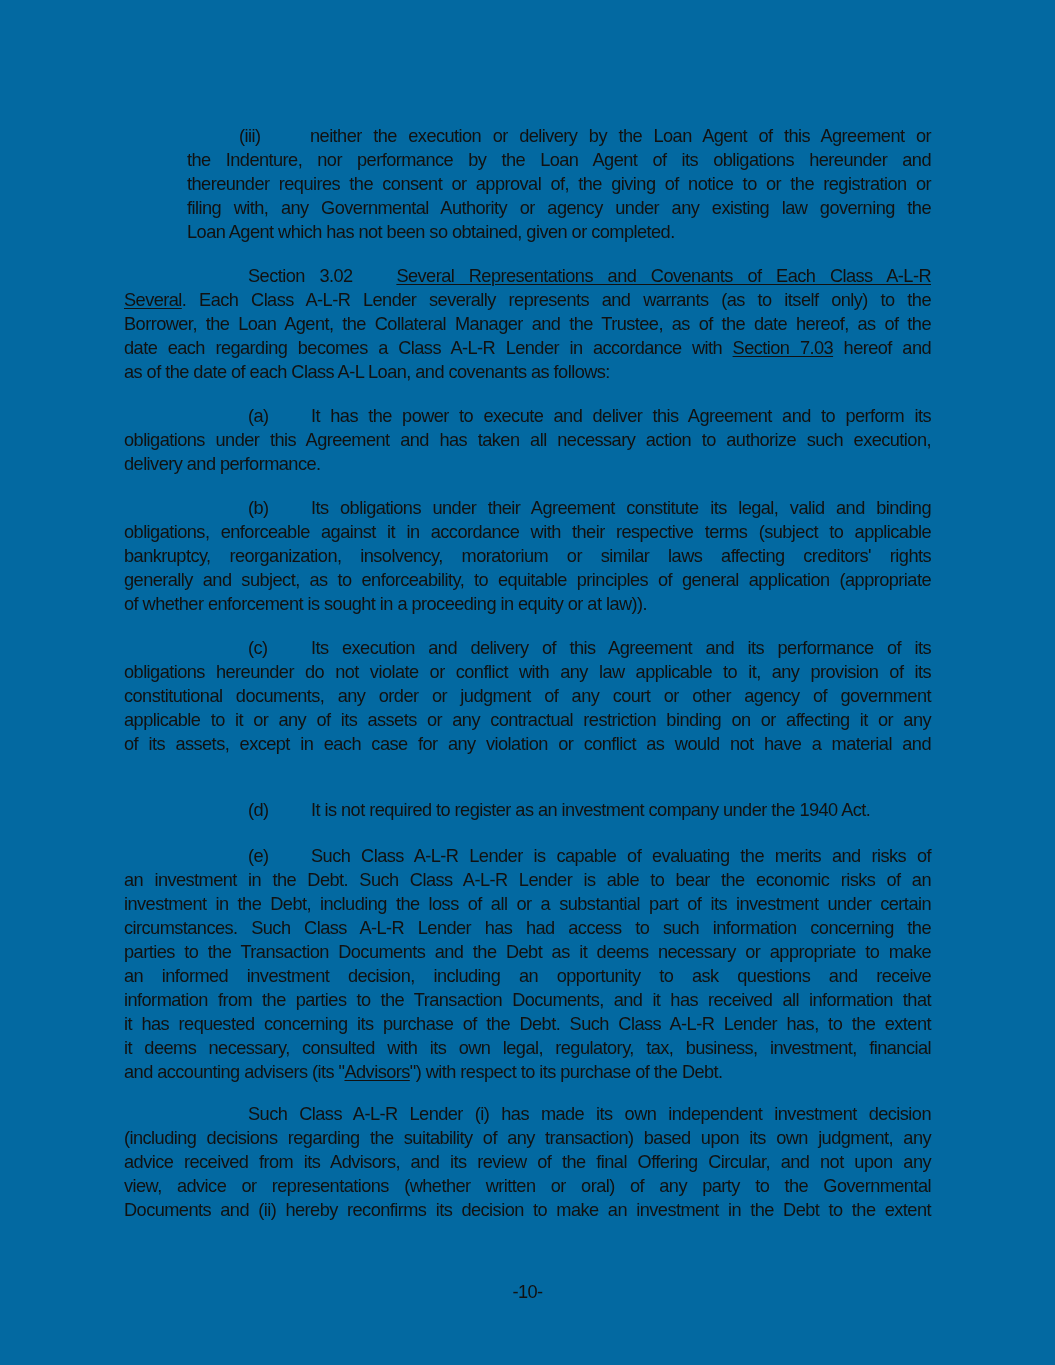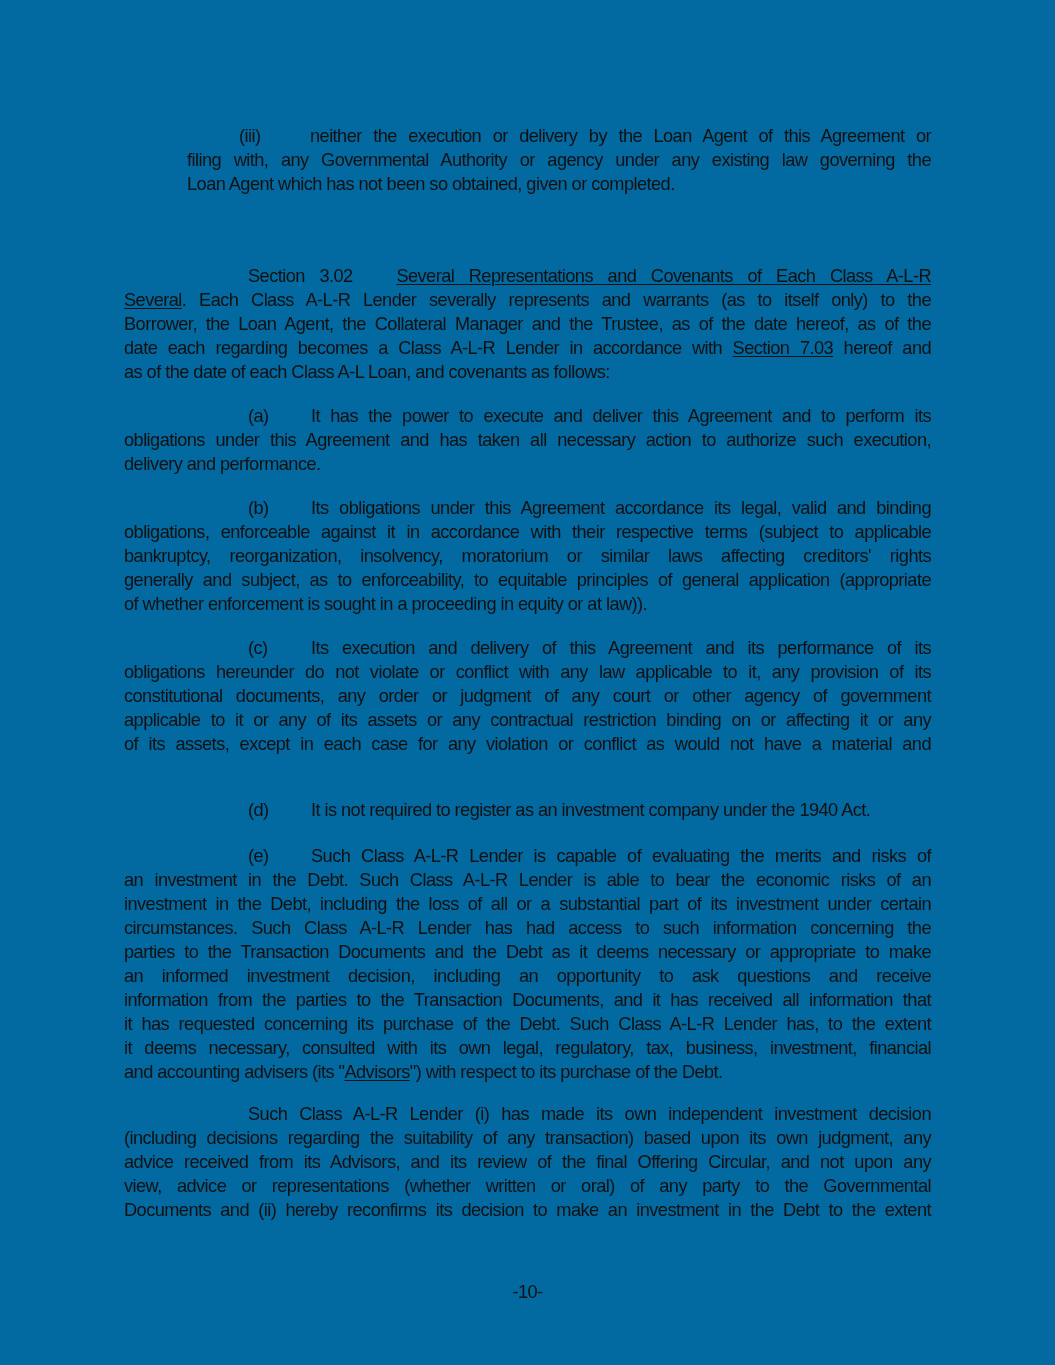--- a/index.html
+++ b/index.html
@@ -18,40 +18,42 @@
   .tab { display: inline-block; }
   .pagenum { position: absolute; left: 0; width: 1055px; top: 1280px; text-align: center; }
 </style>
 </head>
 <body>
 
 <div class="page">
 
   <div class="para" style="left:187px; top:124px; width:744px;">
     <span class="line" style="padding-left:52px;"><span class="tab" style="width:71px;">(iii)</span><span>neither the execution or delivery by the Loan Agent of this Agreement or</span></span>
+    <span class="line">the Indenture, nor performance by the Loan Agent of its obligations hereunder and</span>
+    <span class="line">thereunder requires the consent or approval of, the giving of notice to or the registration or</span>
     <span class="line">filing with, any Governmental Authority or agency under any existing law governing the</span>
     <span class="line last">Loan Agent which has not been so obtained, given or completed.</span>
   </div>
 
   <div class="para" style="left:124px; top:264px; width:807px;">
     <span class="line" style="padding-left:124px;"><span>Section 3.02</span>&nbsp;&nbsp;&nbsp;<span class="u">Several Representations and Covenants of Each Class A-L-R</span></span>
     <span class="line"><span class="u">Several</span><span>. Each Class A-L-R Lender severally represents and warrants (as to itself only) to the</span></span>
     <span class="line">Borrower, the Loan Agent, the Collateral Manager and the Trustee, as of the date hereof, as of the</span>
     <span class="line"><span>date each regarding becomes a Class A-L-R Lender in accordance with </span><span class="u">Section 7.03</span><span> hereof and</span></span>
     <span class="line last">as of the date of each Class A-L Loan, and covenants as follows:</span>
   </div>
 
   <div class="para" style="left:124px; top:404px; width:807px;">
     <span class="line" style="padding-left:124px;"><span class="tab" style="width:63px;">(a)</span><span>It has the power to execute and deliver this Agreement and to perform its</span></span>
     <span class="line">obligations under this Agreement and has taken all necessary action to authorize such execution,</span>
     <span class="line last">delivery and performance.</span>
   </div>
 
   <div class="para" style="left:124px; top:496px; width:807px;">
-    <span class="line" style="padding-left:124px;"><span class="tab" style="width:63px;">(b)</span><span>Its obligations under this Agreement accordance its legal, valid and binding</span></span>
+    <span class="line" style="padding-left:124px;"><span class="tab" style="width:63px;">(b)</span><span>Its obligations under their Agreement constitute its legal, valid and binding</span></span>
     <span class="line">obligations, enforceable against it in accordance with their respective terms (subject to applicable</span>
     <span class="line">bankruptcy, reorganization, insolvency, moratorium or similar laws affecting creditors' rights</span>
     <span class="line">generally and subject, as to enforceability, to equitable principles of general application (appropriate</span>
     <span class="line last">of whether enforcement is sought in a proceeding in equity or at law)).</span>
   </div>
 
   <div class="para" style="left:124px; top:636px; width:807px;">
     <span class="line" style="padding-left:124px;"><span class="tab" style="width:63px;">(c)</span><span>Its execution and delivery of this Agreement and its performance of its</span></span>
     <span class="line">obligations hereunder do not violate or conflict with any law applicable to it, any provision of its</span>
     <span class="line">constitutional documents, any order or judgment of any court or other agency of government</span>

